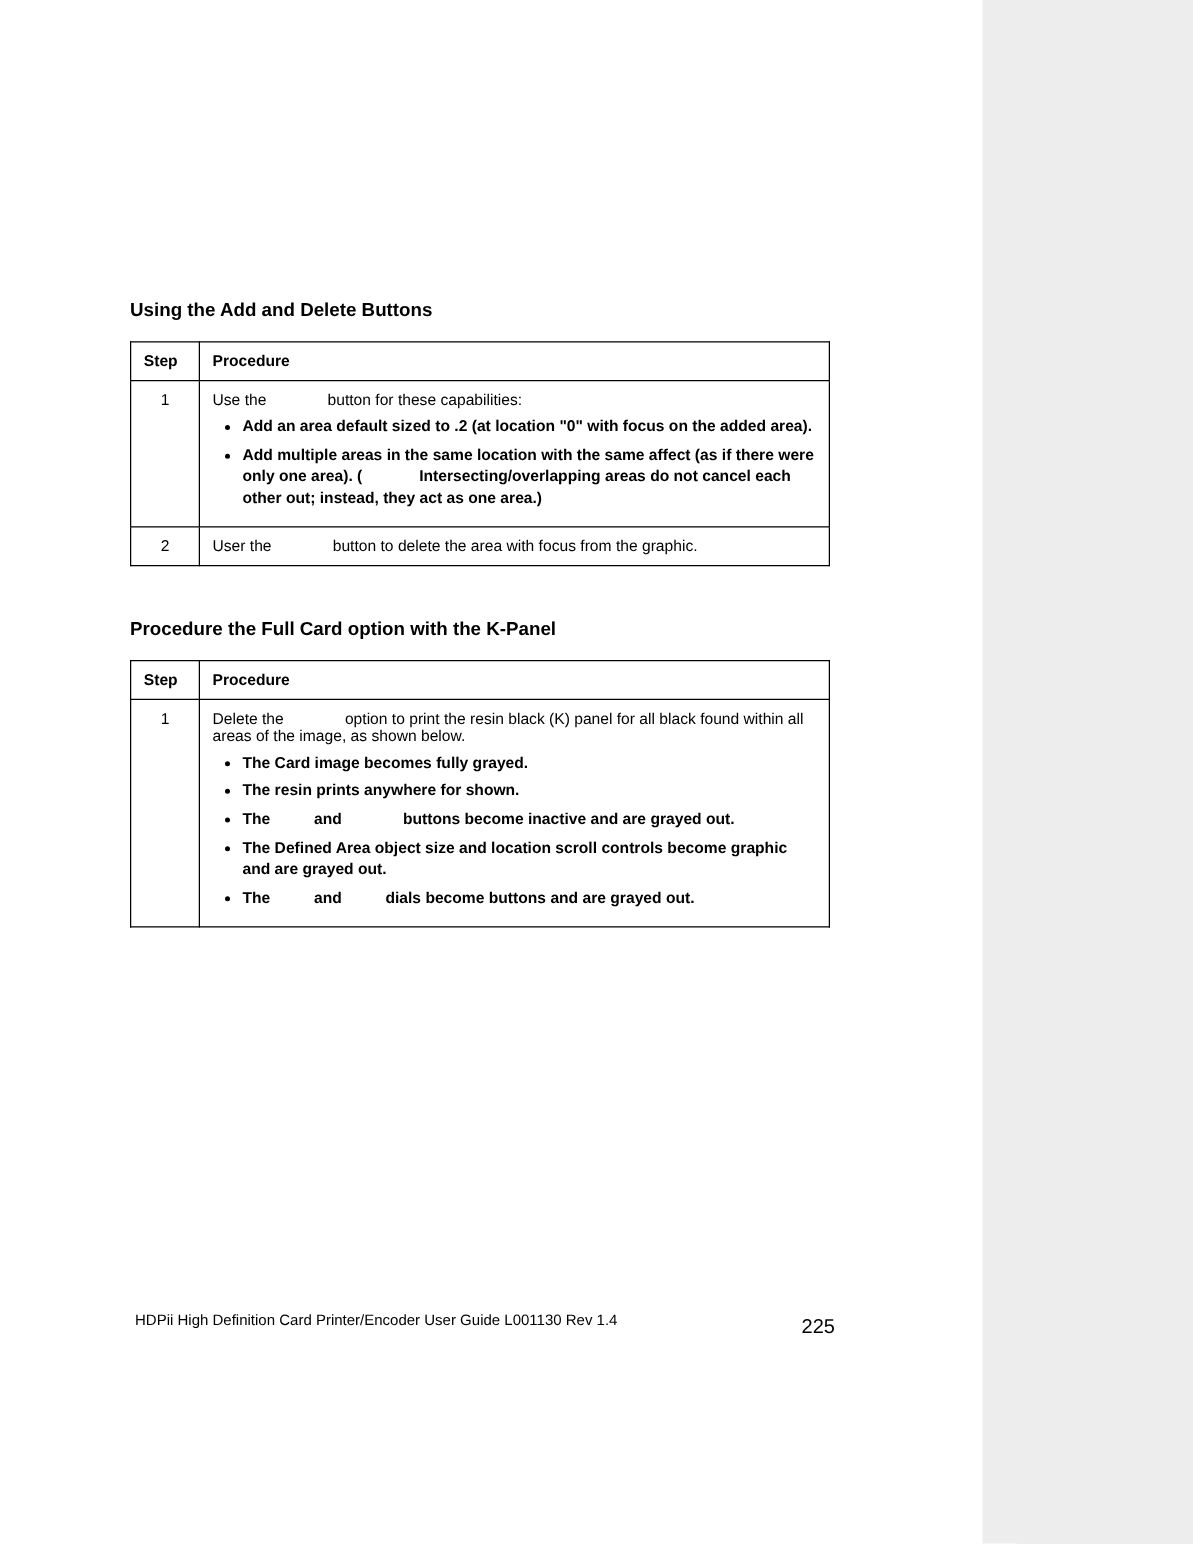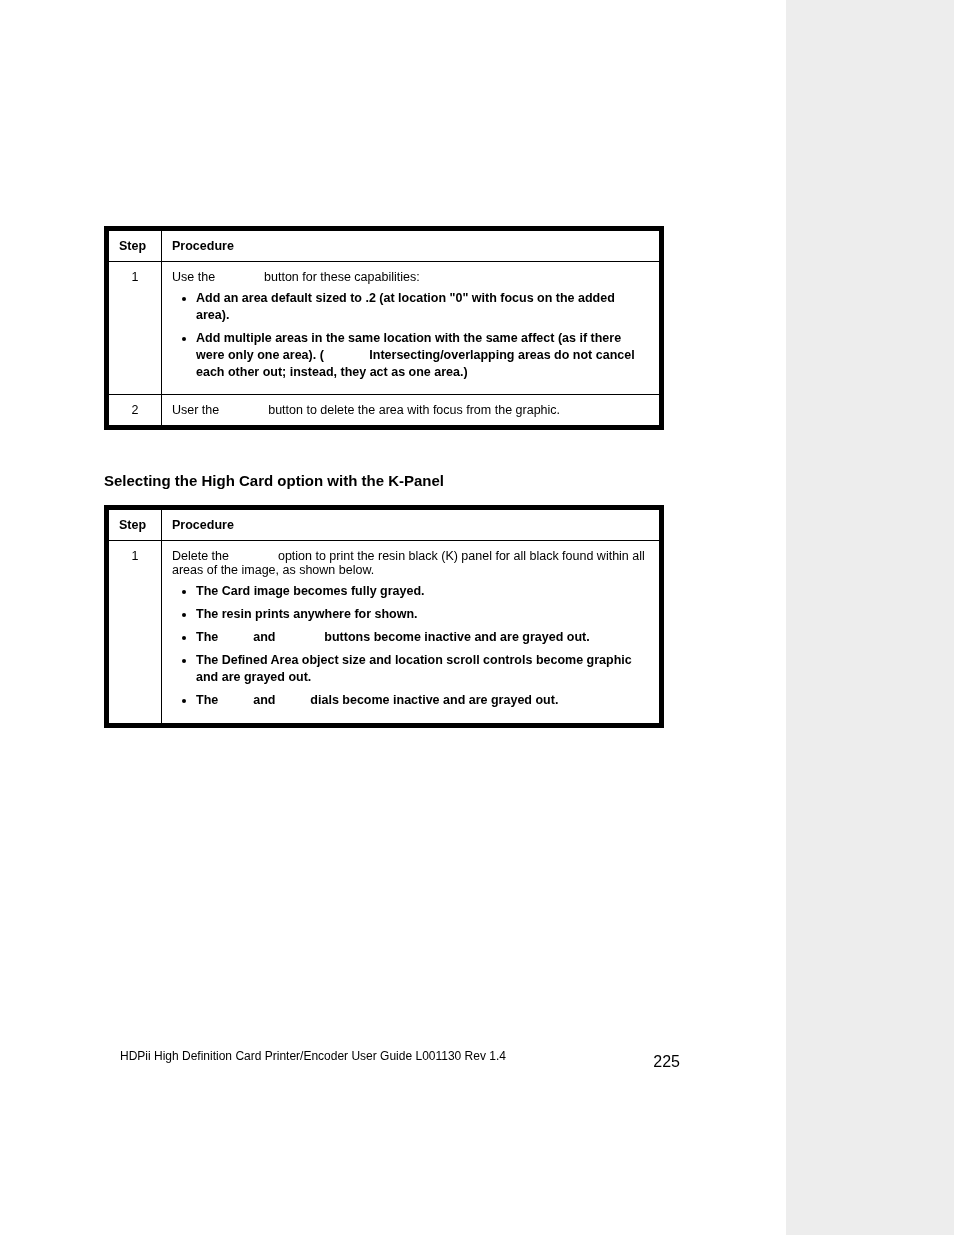--- a/index.html
+++ b/index.html
@@ -1,39 +1,40 @@
 <!DOCTYPE html>
 <html><head>
 <meta charset="utf-8">
 <style>
   * { box-sizing: border-box; margin: 0; padding: 0; }
   html, body { width: 954px; height: 1235px; font-family: Arial, Helvetica, sans-serif; background: #fff; color: #000; }
   .page { position: relative; width: 954px; height: 1235px; }
   .right-band { position: absolute; right: 0; top: 0; width: 168px; height: 1235px; background: #ededed; }
   .content { position: absolute; left: 104px; top: 210px; width: 560px; }
   .section-title { font-size: 15px; font-weight: bold; margin: 30px 0 14px 0; }
-  table.doc { border-collapse: collapse; width: 100%; border: 5px solid #000000; margin-top: 16px; }
+  table.doc { border-collapse: collapse; width: 100%; border: 1px solid #000000; margin-top: 16px; }
   table.doc th, table.doc td { border: 1px solid #000; padding: 8px 10px; font-size: 12.5px; vertical-align: top; }
   table.doc th { font-weight: bold; text-align: left; }
   .col-step { width: 55px; text-align: center; }
   ul.doc { list-style: disc; padding-left: 24px; margin-top: 6px; }
   ul.doc li { margin-bottom: 6px; line-height: 1.35; font-weight: bold; }
   .gap { display: inline-block; width: 42px; }
   .gap-sm { display: inline-block; width: 28px; }
-  .footer { position: absolute; left: 120px; width: 560px; bottom: 172px; font-size: 12px; }
+  .footer { position: absolute; left: 108px; width: 560px; bottom: 172px; font-size: 12px; }
   .footer .pgnum { position: absolute; right: 0; bottom: -8px; font-size: 16px; }
 </style>
 </head>
 <body>
 
 <div class="page">
   <div class="right-band"></div>
 
   <div class="content">
 
+    <div class="section-title">Using the Add and Delete Buttons</div>
 
     <table class="doc">
       <tbody>
           <tr>
         <th class="col-step">Step</th>
         <th>Procedure</th>
       </tr>
       <tr>
         <td class="col-step">1</td>
         <td>
@@ -48,41 +49,41 @@
       </tr>
       <tr>
         <td class="col-step">2</td>
         <td>
           <span>User the </span><span class="gap"></span><span> button to delete the area with focus from the graphic.</span>
         </td>
       </tr>
     </tbody>
       </table>
 
-    <div class="section-title" style="margin-top:42px">Selecting the High Card option with the K-Panel</div>
+    <div class="section-title" style="margin-top:42px">Procedure the Full Card option with the K-Panel</div>
 
     <table class="doc">
       <tbody>
           <tr>
         <th class="col-step">Step</th>
         <th>Procedure</th>
       </tr>
       <tr>
         <td class="col-step">1</td>
         <td>
           <span>Delete the </span><span class="gap"></span><span> option to print the resin black (K) panel for all black found within all areas of the image, as shown below.</span>
           <ul class="doc">
             <li>The Card image becomes fully grayed.</li>
             <li>The resin prints anywhere for shown.</li>
             <li>
               <span>The </span><span class="gap-sm"></span><span> and </span><span class="gap"></span><span> buttons become inactive and are grayed out.</span>
             </li>
             <li>The Defined Area object size and location scroll controls become graphic and are grayed out.</li>
             <li>
-              <span>The </span><span class="gap-sm"></span><span> and </span><span class="gap-sm"></span><span> dials become inactive and are grayed out.</span>
+              <span>The </span><span class="gap-sm"></span><span> and </span><span class="gap-sm"></span><span> dials become buttons and are grayed out.</span>
             </li>
           </ul>
         </td>
       </tr>
     </tbody>
       </table>
 
   </div>
 
   <div class="footer">

